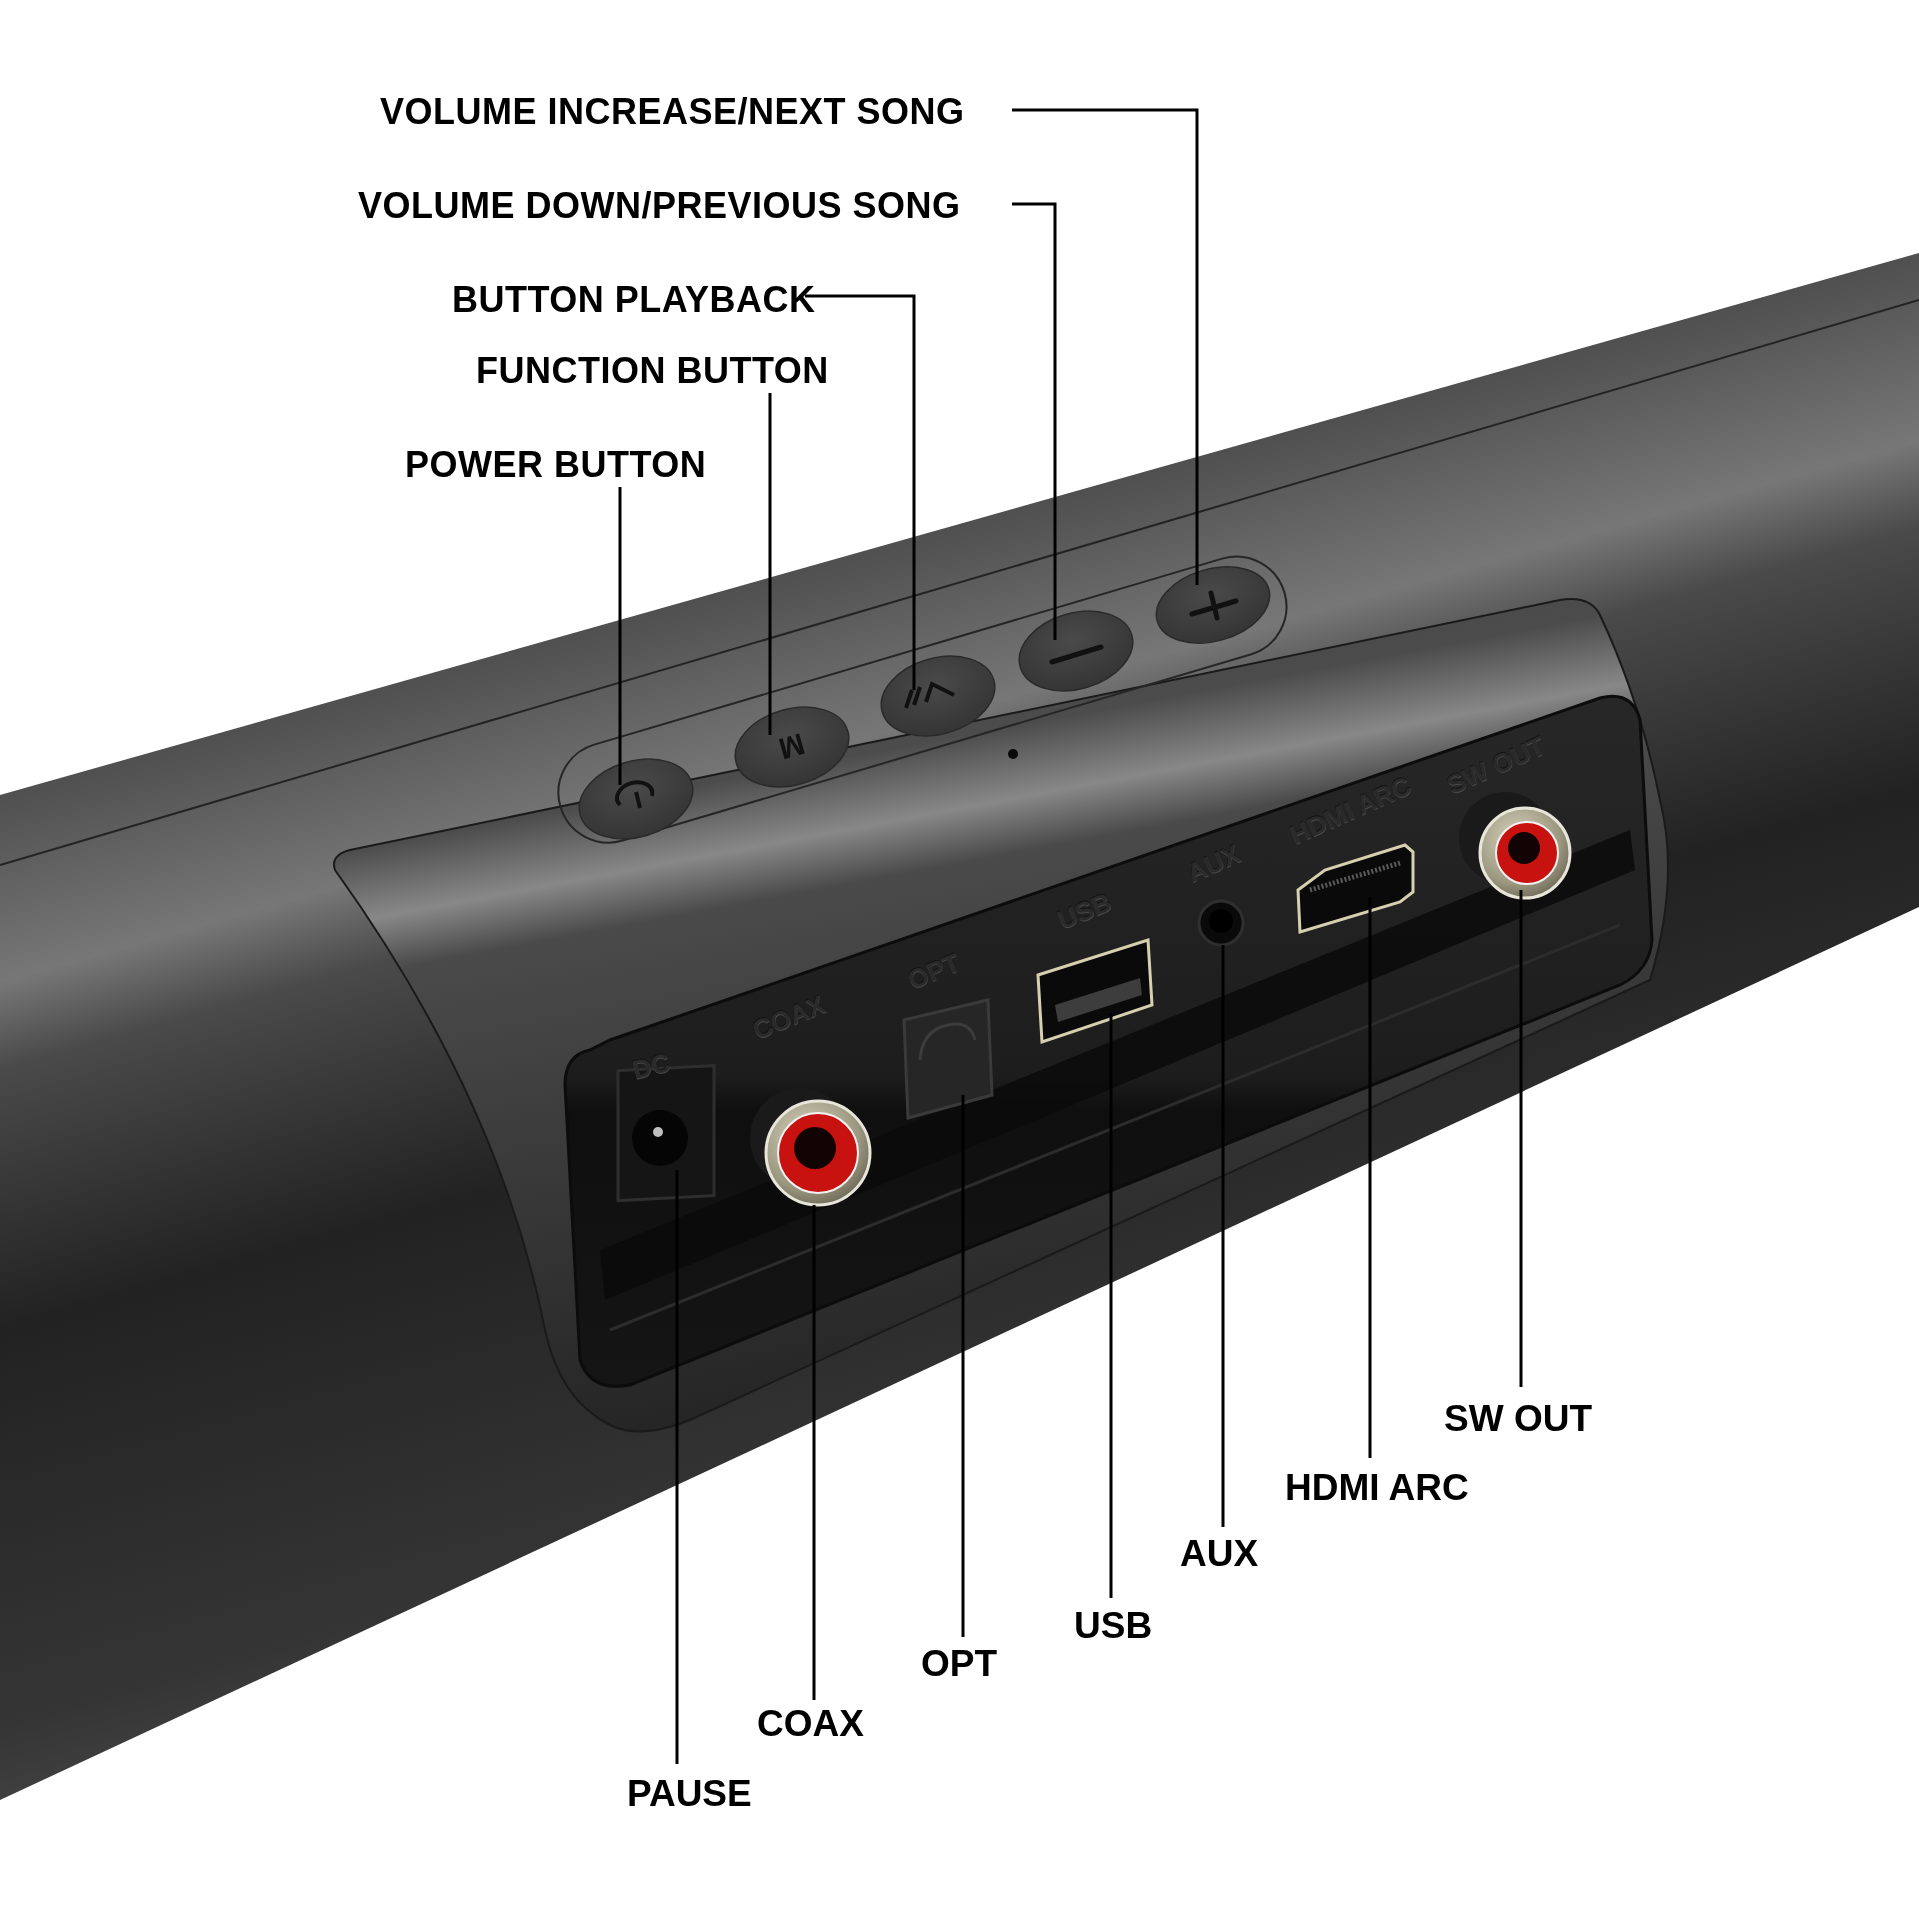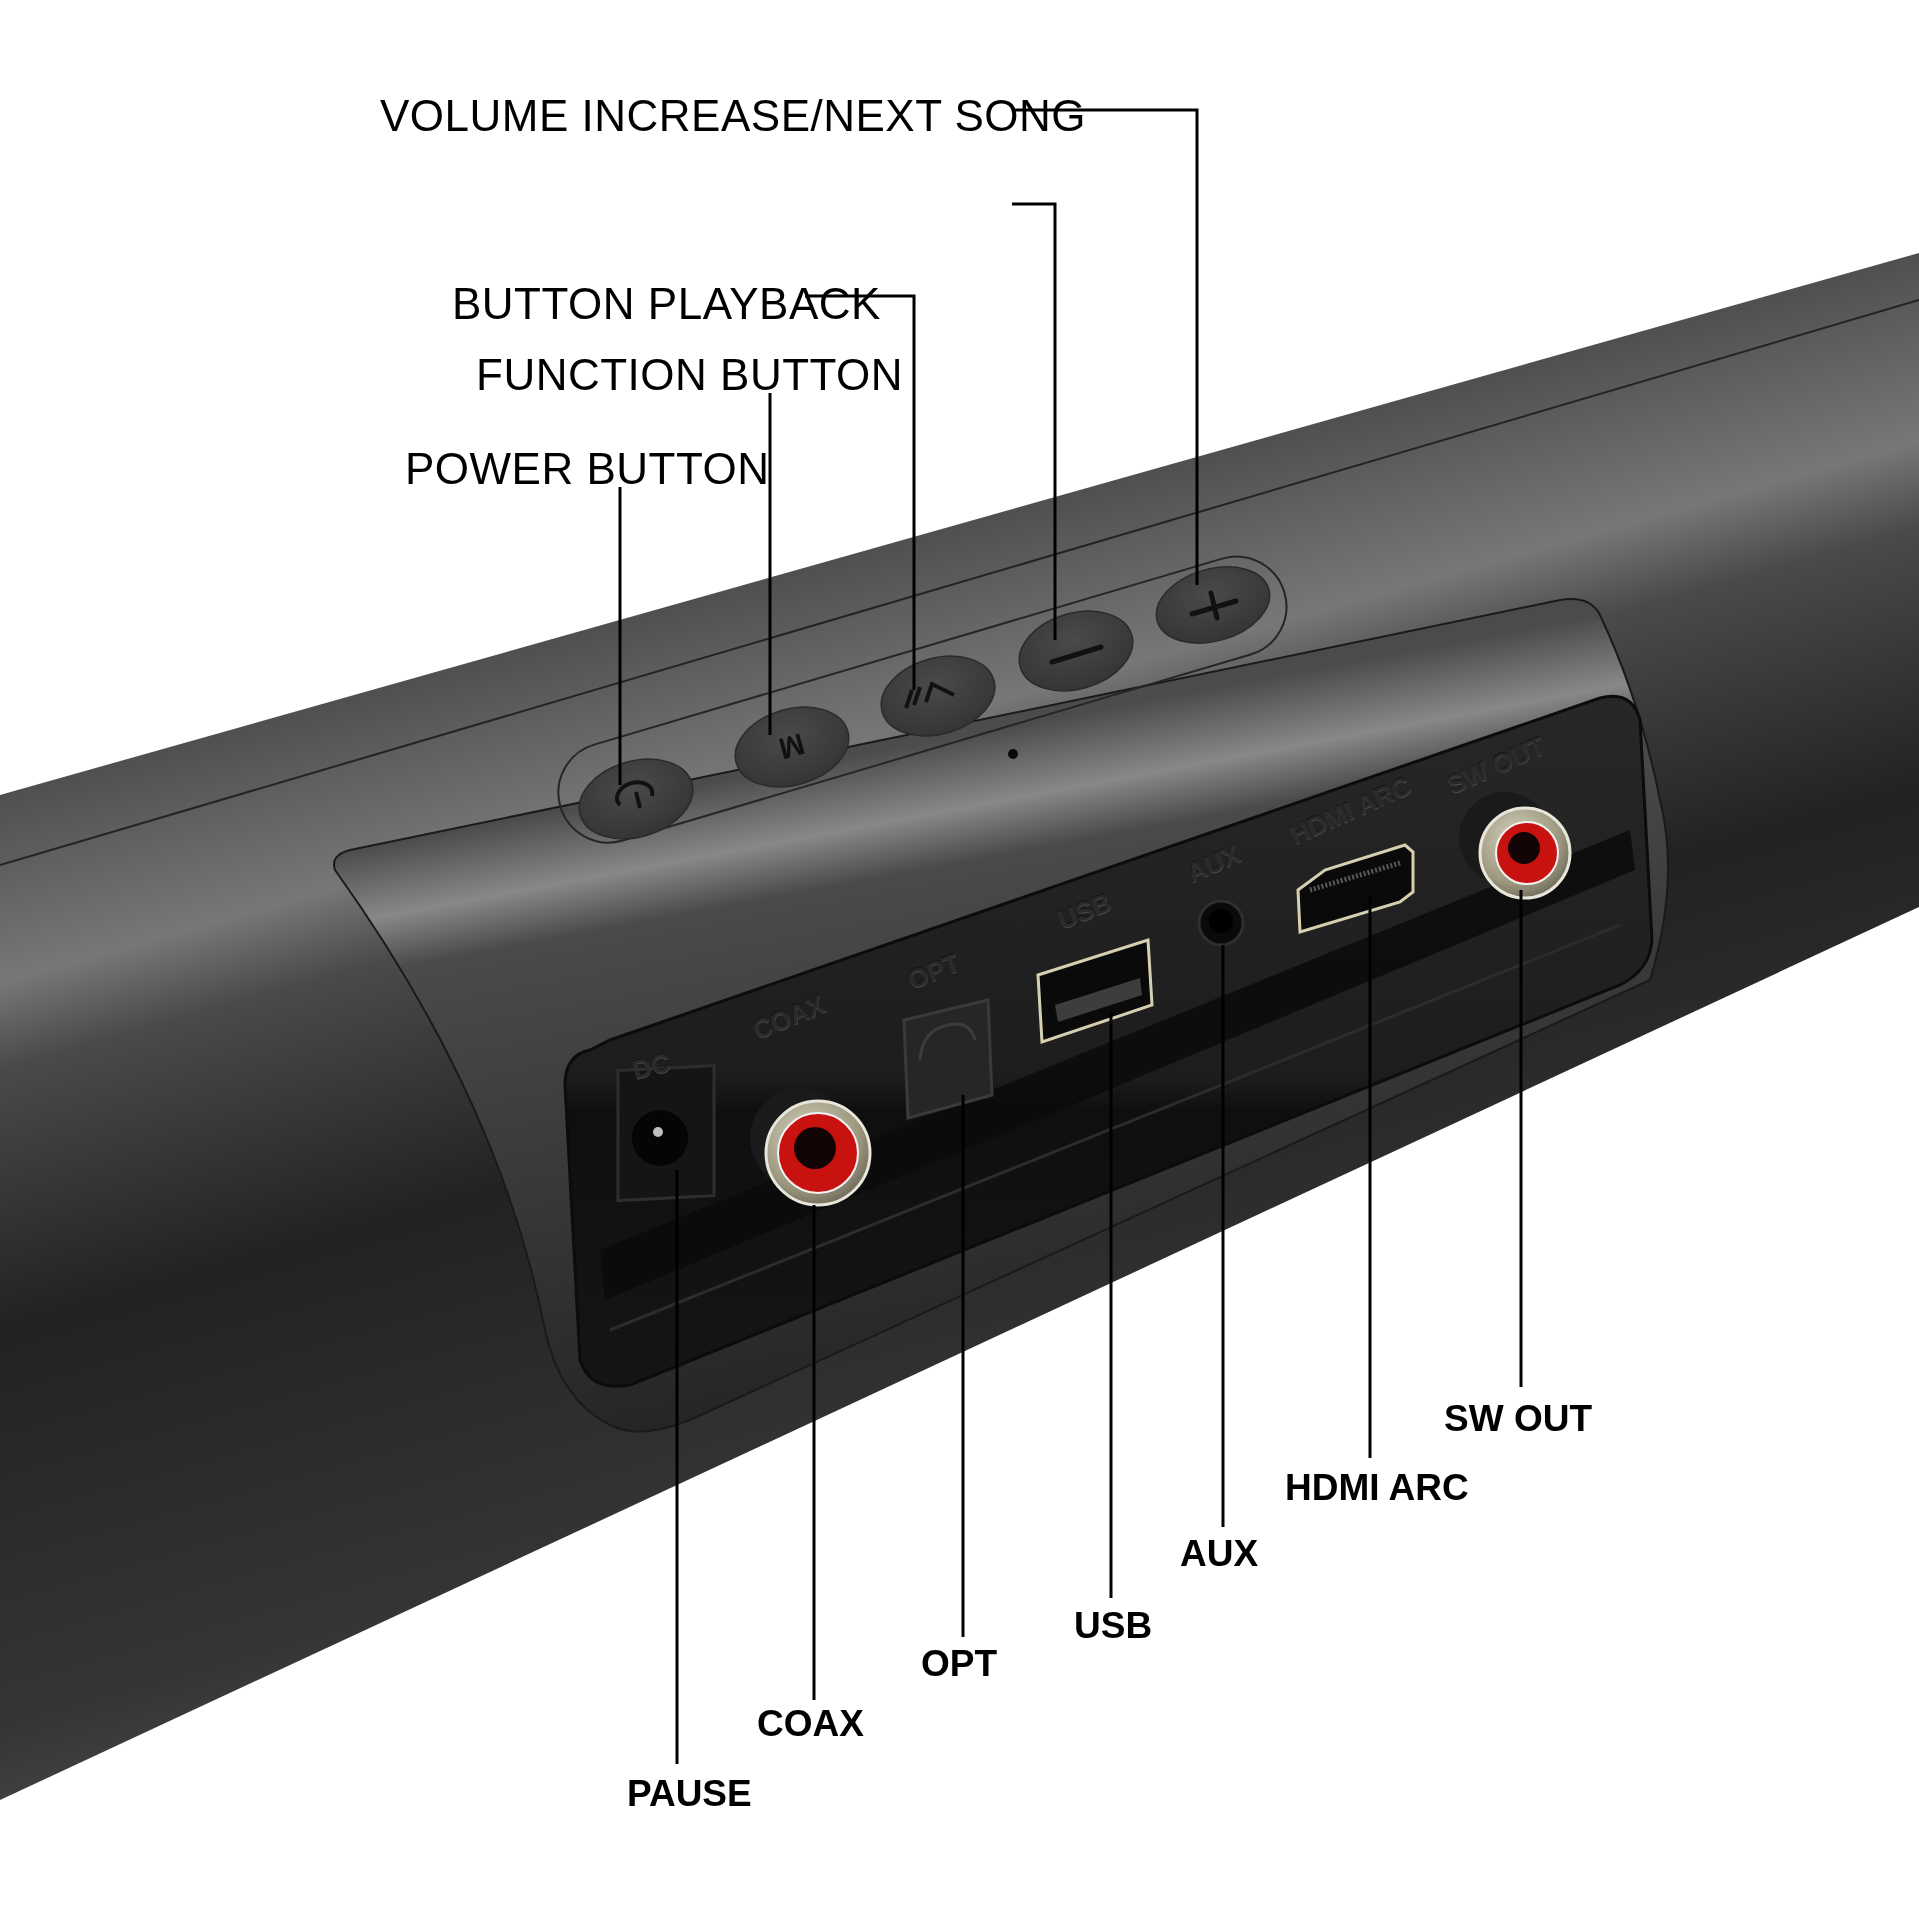--- a/index.html
+++ b/index.html
@@ -1,21 +1,21 @@
 <!DOCTYPE html>
 <html><head>
 <meta charset="utf-8">
 <style>
   html, body { margin:0; padding:0; background:#ffffff; }
   body { width:1919px; height:1920px; position:relative; overflow:hidden;
          font-family:"Liberation Sans", "DejaVu Sans", sans-serif; }
   #stage { position:absolute; left:0; top:0; width:1919px; height:1920px; }
   svg.art { position:absolute; left:0; top:0; }
   .lbl { position:absolute; color:#000; white-space:nowrap; line-height:1; }
-  .top-lbl { font-size:44px; font-weight:400; letter-spacing:0.5px; transform:scaleX(1.0); }
+  .top-lbl { font-size:36px; font-weight:700; letter-spacing:0.5px; transform:scaleX(1.0); }
   .bot-lbl { font-size:37px; font-weight:700; }
   .emboss { position:absolute; font-family:"Liberation Sans", sans-serif; font-size:26px; font-weight:700;
             color:#2a2a2a; text-shadow:0 1px 0 #4a4a4a, 0 -1px 0 #141414; white-space:nowrap;
             transform-origin:left bottom; }
 </style>
 </head>
 <body>
 
 <div id="stage">
 
@@ -158,20 +158,21 @@
 
   <span class="emboss" style="left:637px; top:1055px; transform:rotate(-14deg);">DC</span>
   <span class="emboss" style="left:760px; top:1015px; transform:rotate(-22deg);">COAX</span>
   <span class="emboss" style="left:915px; top:965px; transform:rotate(-22deg);">OPT</span>
   <span class="emboss" style="left:1065px; top:905px; transform:rotate(-22deg);">USB</span>
   <span class="emboss" style="left:1195px; top:858px; transform:rotate(-24deg);">AUX</span>
   <span class="emboss" style="left:1298px; top:820px; transform:rotate(-24deg);">HDMI ARC</span>
   <span class="emboss" style="left:1455px; top:770px; transform:rotate(-24deg);">SW OUT</span>
 
   <div class="lbl top-lbl" style="left:380px; top:94px;">VOLUME INCREASE/NEXT SONG</div>
+  <div class="lbl top-lbl" style="left:358px; top:188px;">VOLUME DOWN/PREVIOUS SONG</div>
   <div class="lbl top-lbl" style="left:452px; top:282px;">BUTTON PLAYBACK</div>
   <div class="lbl top-lbl" style="left:428px; top:353px;margin-left:48px;">FUNCTION BUTTON</div>
   <div class="lbl top-lbl" style="left:405px; top:447px;">POWER BUTTON</div>
 
   <div class="lbl bot-lbl" style="left:627px; top:1775px;">PAUSE</div>
   <div class="lbl bot-lbl" style="left:757px; top:1705px;">COAX</div>
   <div class="lbl bot-lbl" style="left:921px; top:1645px;">OPT</div>
   <div class="lbl bot-lbl" style="left:1074px; top:1607px;">USB</div>
   <div class="lbl bot-lbl" style="left:1180px; top:1535px;">AUX</div>
   <div class="lbl bot-lbl" style="left:1285px; top:1469px;">HDMI ARC</div>

